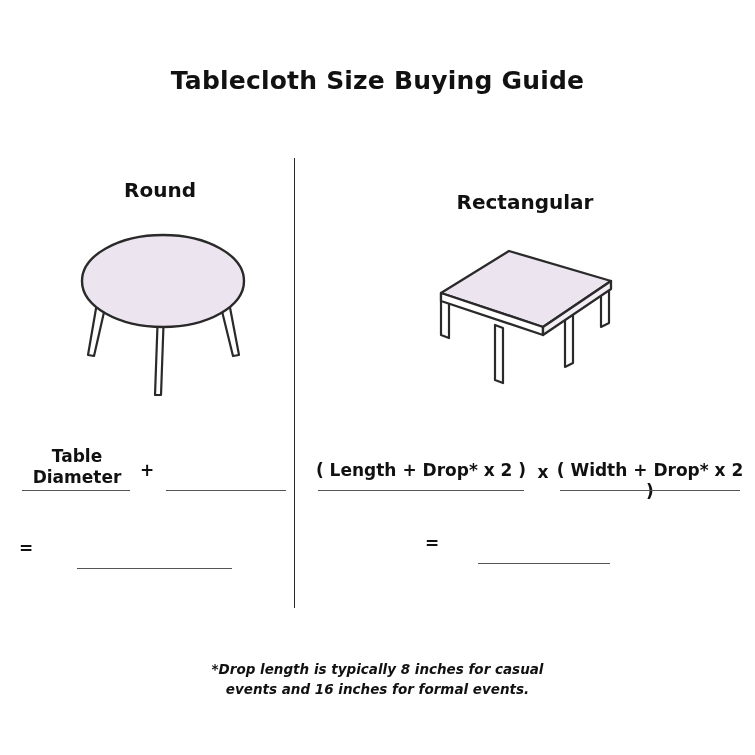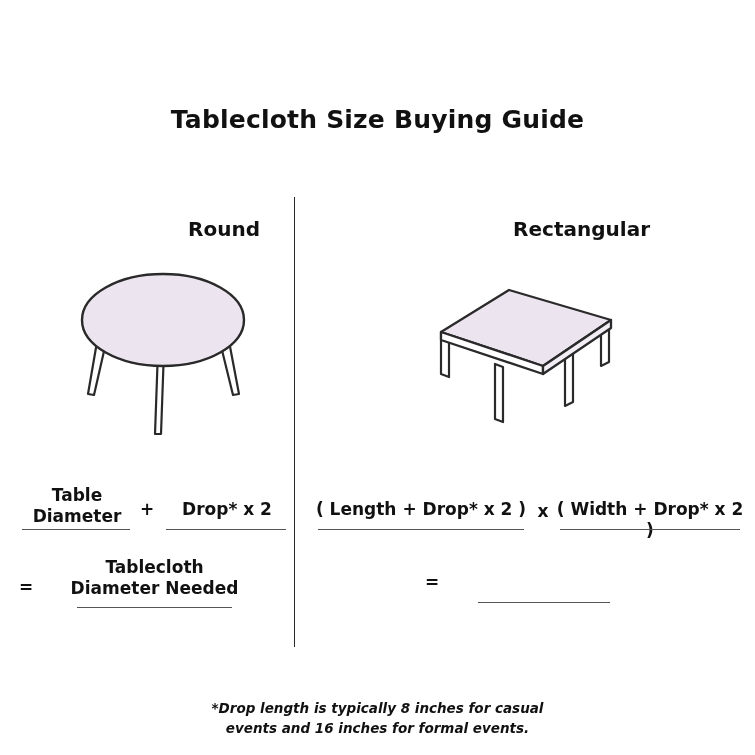--- a/index.html
+++ b/index.html
@@ -11,21 +11,20 @@
     height: 755px;
     background: #ffffff;
     font-family: "DejaVu Sans", sans-serif;
     color: #1a1a1a;
     overflow: hidden;
     position: relative;
   }
   .page {
     position: absolute;
     inset: 0;
-    margin-top: 39px;
   }
 
   .title {
     position: absolute;
     top: 66px;
     left: 0;
     width: 755px;
     text-align: center;
     font-size: 25px;
     font-weight: 700;
@@ -39,25 +38,25 @@
     top: 158px;
     width: 1px;
     height: 450px;
     background: #2a2a2a;
   }
 
   .col-head {
     position: absolute;
     font-size: 20px;
     font-weight: 700;
-    text-align: right;
+    text-align: center;
     color: #111111;
   }
   .col-head.round { left: 60px; top: 178px; width: 200px; }
-  .col-head.rect  { left: 400px; top: 178px; width: 250px; }
+  .col-head.rect  { left: 400px; top: 190px; width: 250px; }
 
   
   .illus {
     position: absolute;
   }
   .illus.round { left: 55px; top: 215px; }
   .illus.rect  { left: 405px; top: 215px; }
 
   
   .formula-text {
@@ -170,29 +169,24 @@
   </div>
 
   <div class="formula-text r-table-diam">
     <span>Table</span><br>
     <span>Diameter</span>
   </div>
   <div class="u-line" style="left:22px; top:490px; width:108px;"></div>
 
   <div class="formula-text r-plus">+</div>
 
-  <div class="formula-text r-drop">Drop* x 2</div>
   <div class="u-line" style="left:166px; top:490px; width:120px;"></div>
 
   <div class="formula-text r-eq">=</div>
 
-  <div class="formula-text r-result">
-    <span>Tablecloth</span><br>
-    <span>Diameter Needed</span>
-  </div>
   <div class="u-line" style="left:77px; top:568px; width:155px;"></div>
 
   <div class="formula-text x-len">( Length + Drop* x 2 )</div>
   <div class="u-line" style="left:318px; top:490px; width:206px;"></div>
 
   <div class="formula-text x-mult">x</div>
 
   <div class="formula-text x-wid">( Width + Drop* x 2 )</div>
   <div class="u-line" style="left:560px; top:490px; width:180px;"></div>
 

